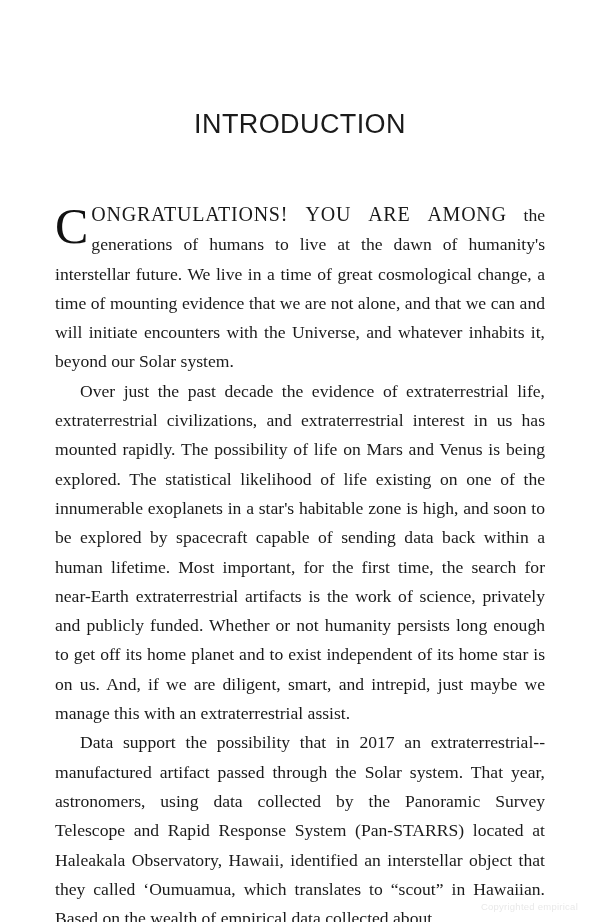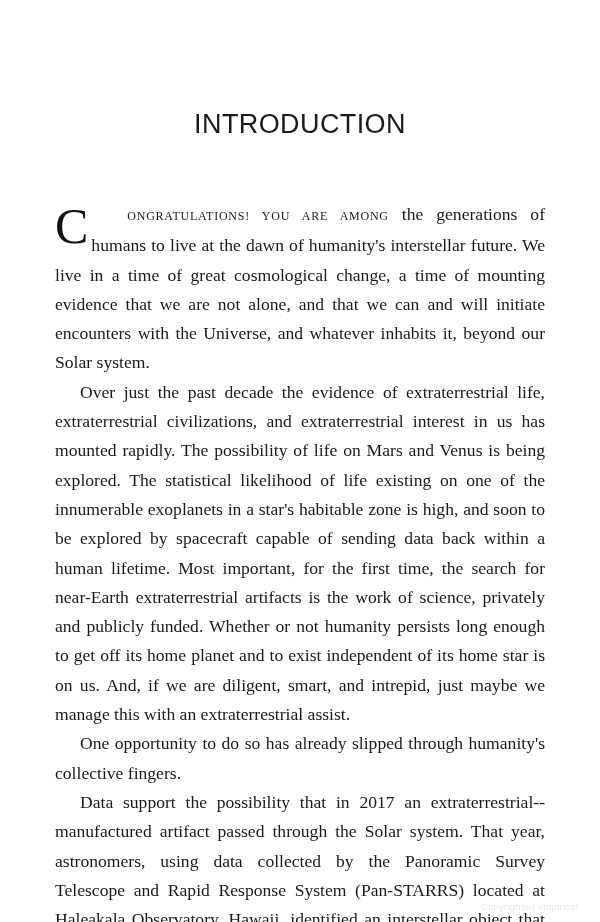--- a/index.html
+++ b/index.html
@@ -67,23 +67,22 @@
     font-family: "Liberation Serif", "DejaVu Serif", serif;
     font-size: 50px;
     line-height: 44px;
     padding: 4px 2px 0 0;
     margin: 0 1px 0 0;
     color: #111111;
   }
 
   .smallcaps {
     font-variant: small-caps;
-    font-size: 12px;
+    font-size: 20px;
     letter-spacing: 0.75px;
-    margin-left: 36px;
   }
 
   
   .watermark {
     position: absolute;
     right: 22px;
     bottom: 10px;
     font-family: "Liberation Sans", "DejaVu Sans", sans-serif;
     font-size: 9.5px;
     color: #e9e9e9;
@@ -97,21 +96,20 @@
 <div class="page">
 
   <h1 class="chapter-title">INTRODUCTION</h1>
 
   <div class="textblock">
 
     <p class="para"><span class="dropcap">C</span><span class="smallcaps">ONGRATULATIONS! YOU ARE AMONG</span><span> the generations of humans to live at the dawn of humanity's interstellar future. We live in a time of great cosmological change, a time of mounting evidence that we are not alone, and that we can and will initiate encounters with the Universe, and whatever inhabits it, beyond our Solar system.</span></p>
 
     <p class="para indent">Over just the past decade the evidence of extraterrestrial life, extraterrestrial civilizations, and extraterrestrial interest in us has mounted rapidly. The possibility of life on Mars and Venus is being explored. The statistical likelihood of life existing on one of the innumerable exoplanets in a star's habitable zone is high, and soon to be explored by spacecraft capable of sending data back within a human lifetime. Most important, for the first time, the search for near-Earth extraterrestrial artifacts is the work of science, privately and publicly funded. Whether or not humanity persists long enough to get off its home planet and to exist independent of its home star is on us. And, if we are diligent, smart, and intrepid, just maybe we manage this with an extraterrestrial assist.</p>
 
-    <p class="para indent">One opportunity to do so has already slipped through humanity's collective fingers.</p>
 
     <p class="para indent">Data support the possibility that in 2017 an extraterrestrial--manufactured artifact passed through the Solar system. That year, astronomers, using data collected by the Panoramic Survey Telescope and Rapid Response System (Pan-STARRS) located at Haleakala Observatory, Hawaii, identified an interstellar object that they called ‘Oumuamua, which translates to “scout” in Hawaiian. Based on the wealth of empirical data collected about</p>
 
   </div>
 
   <div class="watermark">Copyrighted empirical</div>
 
 </div>
 
 </body></html>

